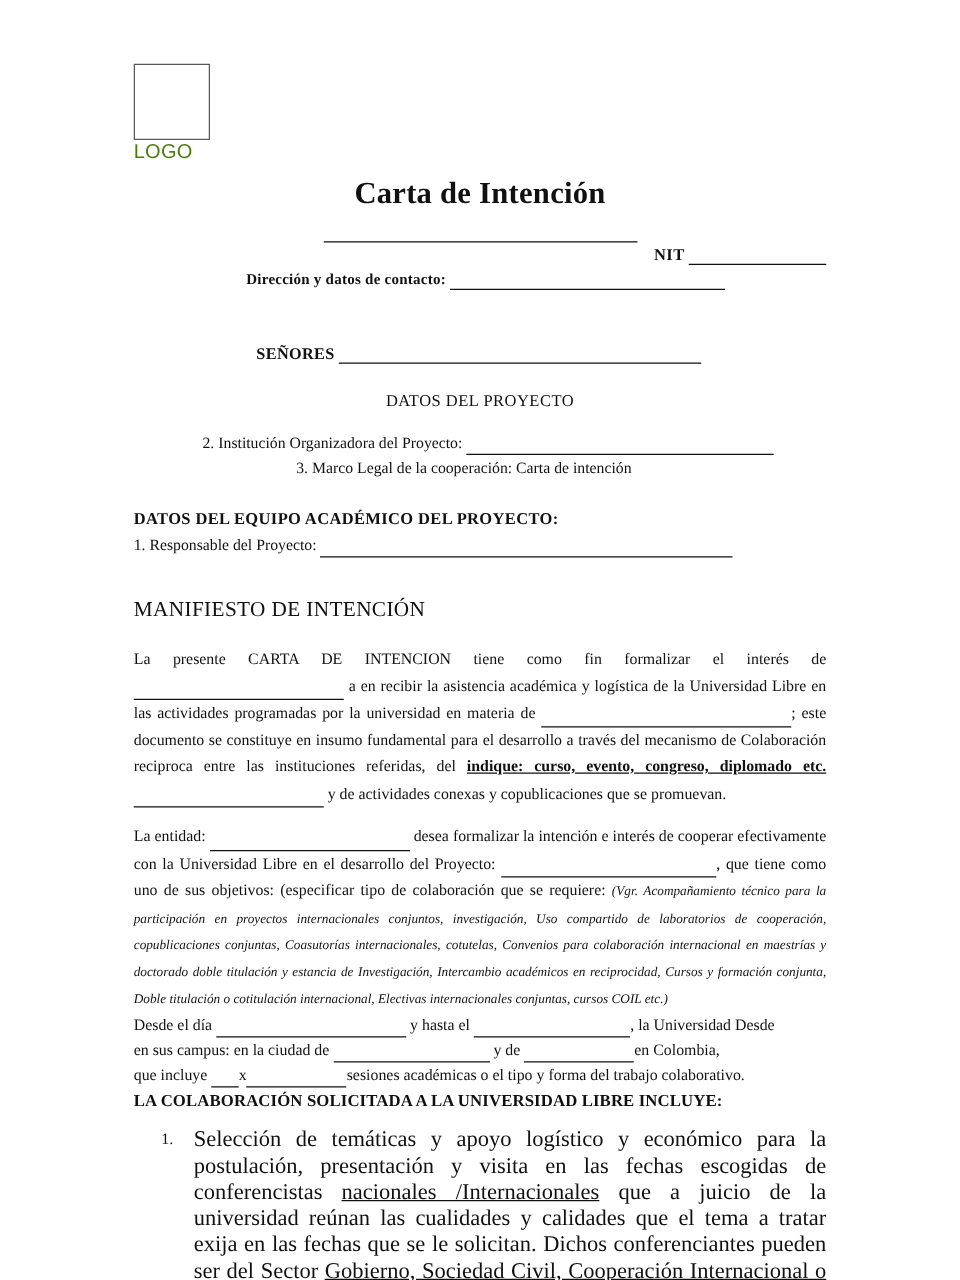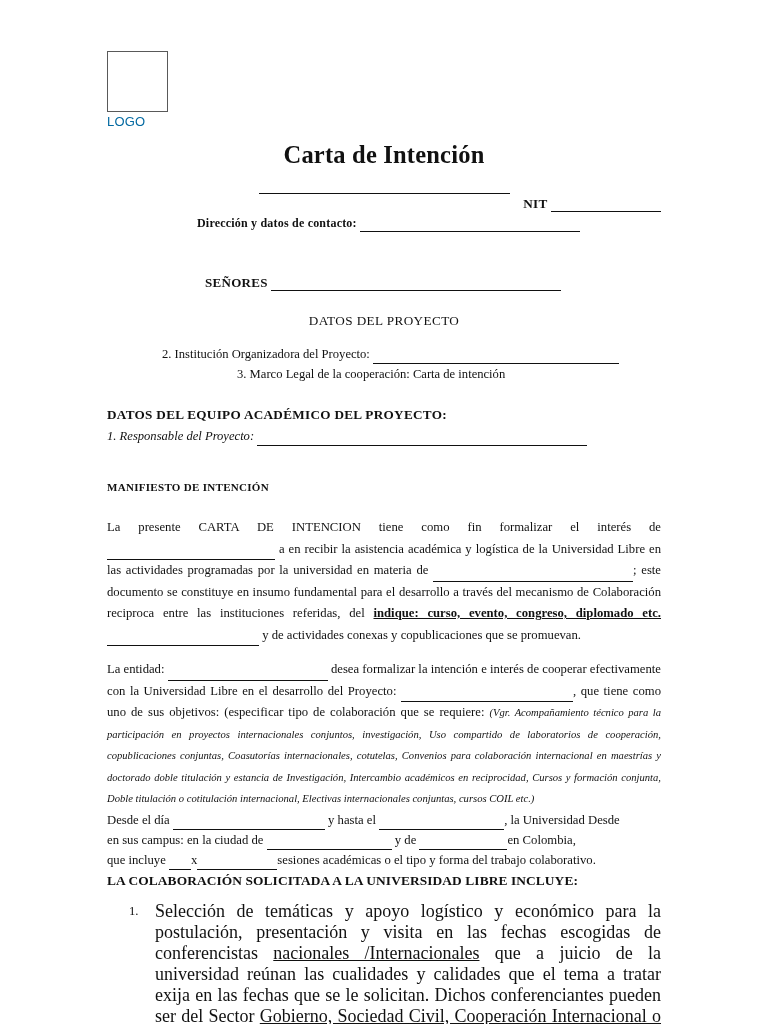--- a/index.html
+++ b/index.html
@@ -33,22 +33,22 @@
   }
   .logo-box {
     width: 61px;
     height: 61px;
     border: 1px solid #595959;
     background: #ffffff;
     box-sizing: border-box;
   }
   .logo-label {
     font-family: "Liberation Sans", "DejaVu Sans", sans-serif;
-    font-size: 13px;
-    color: #0369a1;
+    font-size: 16px;
+    color: #4d7c0f;
     margin-top: 3px;
     letter-spacing: 0.2px;
     line-height: 14px;
   }
 
   
   .content {
     position: absolute;
     left: 107px;
     top: 140px;
@@ -139,27 +139,26 @@
     font-size: 13.2px;
     letter-spacing: 0.3px;
     margin: 22px 0 0 0;
     line-height: 17px;
   }
 
   .responsable-line {
     font-size: 12.6px;
     line-height: 19px;
     margin: 4px 0 0 0;
-    font-style: italic;
   }
   .responsable-line .fill { width: 330px; }
 
   .manifiesto-head {
-    font-weight: bold;
-    font-size: 11px;
+    font-weight: normal;
+    font-size: 17px;
     letter-spacing: 0.3px;
     margin: 33px 0 0 0;
     line-height: 17px;
   }
 
   
   .body-par {
     font-size: 12.7px;
     line-height: 21.5px;
     text-align: justify;

